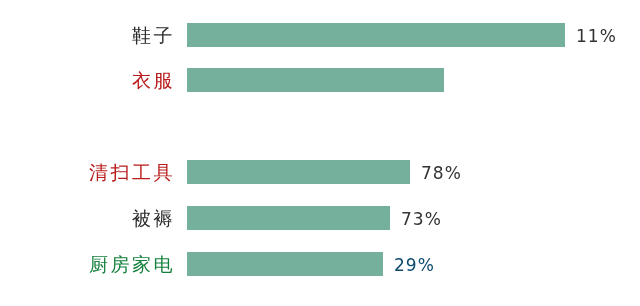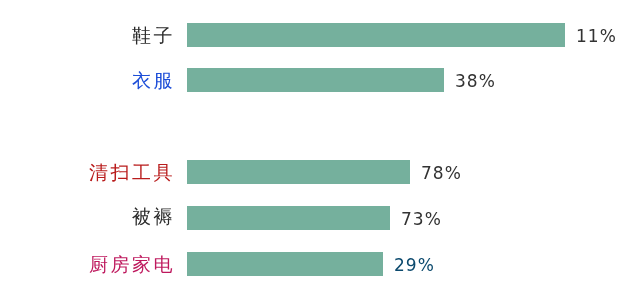--- a/index.html
+++ b/index.html
@@ -78,45 +78,44 @@
 
   <div class="row" style="top:23px;">
     <span class="cat-label" style="color: rgb(43, 43, 43);">鞋子</span>
     <div class="bar-track">
       <div class="bar" id="bar-0" style="width: 378px; background: rgb(117, 176, 157);"></div>
     </div>
     <span class="value-label" id="val-0" style="left: 556px; color: rgb(51, 51, 51);">11%</span>
   </div>
 
   <div class="row" style="top:68px;">
-    <span class="cat-label" style="color: #1d4ed8;">衣服</span>
+    <span class="cat-label" style="color: #b91c1c;">衣服</span>
     <div class="bar-track">
       <div class="bar" id="bar-1" style="width: 257px; background: rgb(117, 176, 157);"></div>
     </div>
-    <span class="value-label" id="val-1" style="left: 435px; color: rgb(51, 51, 51);">38%</span>
   </div>
 
 
   <div class="row" style="top:160px;">
     <span class="cat-label" style="color: #b91c1c;">清扫工具</span>
     <div class="bar-track">
       <div class="bar" id="bar-3" style="width: 223px; background: rgb(117, 176, 157);"></div>
     </div>
     <span class="value-label" id="val-3" style="left: 401px; color: rgb(51, 51, 51);">78%</span>
   </div>
 
   <div class="row" style="top:206px;">
-    <span class="cat-label" style="color: rgb(43, 43, 43); font-family: Liberation Mono, monospace;">被褥</span>
+    <span class="cat-label" style="color: rgb(43, 43, 43);">被褥</span>
     <div class="bar-track">
       <div class="bar" id="bar-4" style="width: 203px; background: rgb(117, 176, 157);"></div>
     </div>
     <span class="value-label" id="val-4" style="left: 381px; color: rgb(51, 51, 51);">73%</span>
   </div>
 
   <div class="row" style="top:252px;">
-    <span class="cat-label" style="color: #be185d; text-align: right;">厨房家电</span>
+    <span class="cat-label" style="color: #15803d; text-align: right;">厨房家电</span>
     <div class="bar-track">
       <div class="bar" id="bar-5" style="width: 196px; background: rgb(117, 176, 157);"></div>
     </div>
     <span class="value-label" id="val-5" style="left: 374px; color: #0c4a6e;">29%</span>
   </div>
 
 </div>
 
 </body></html>

